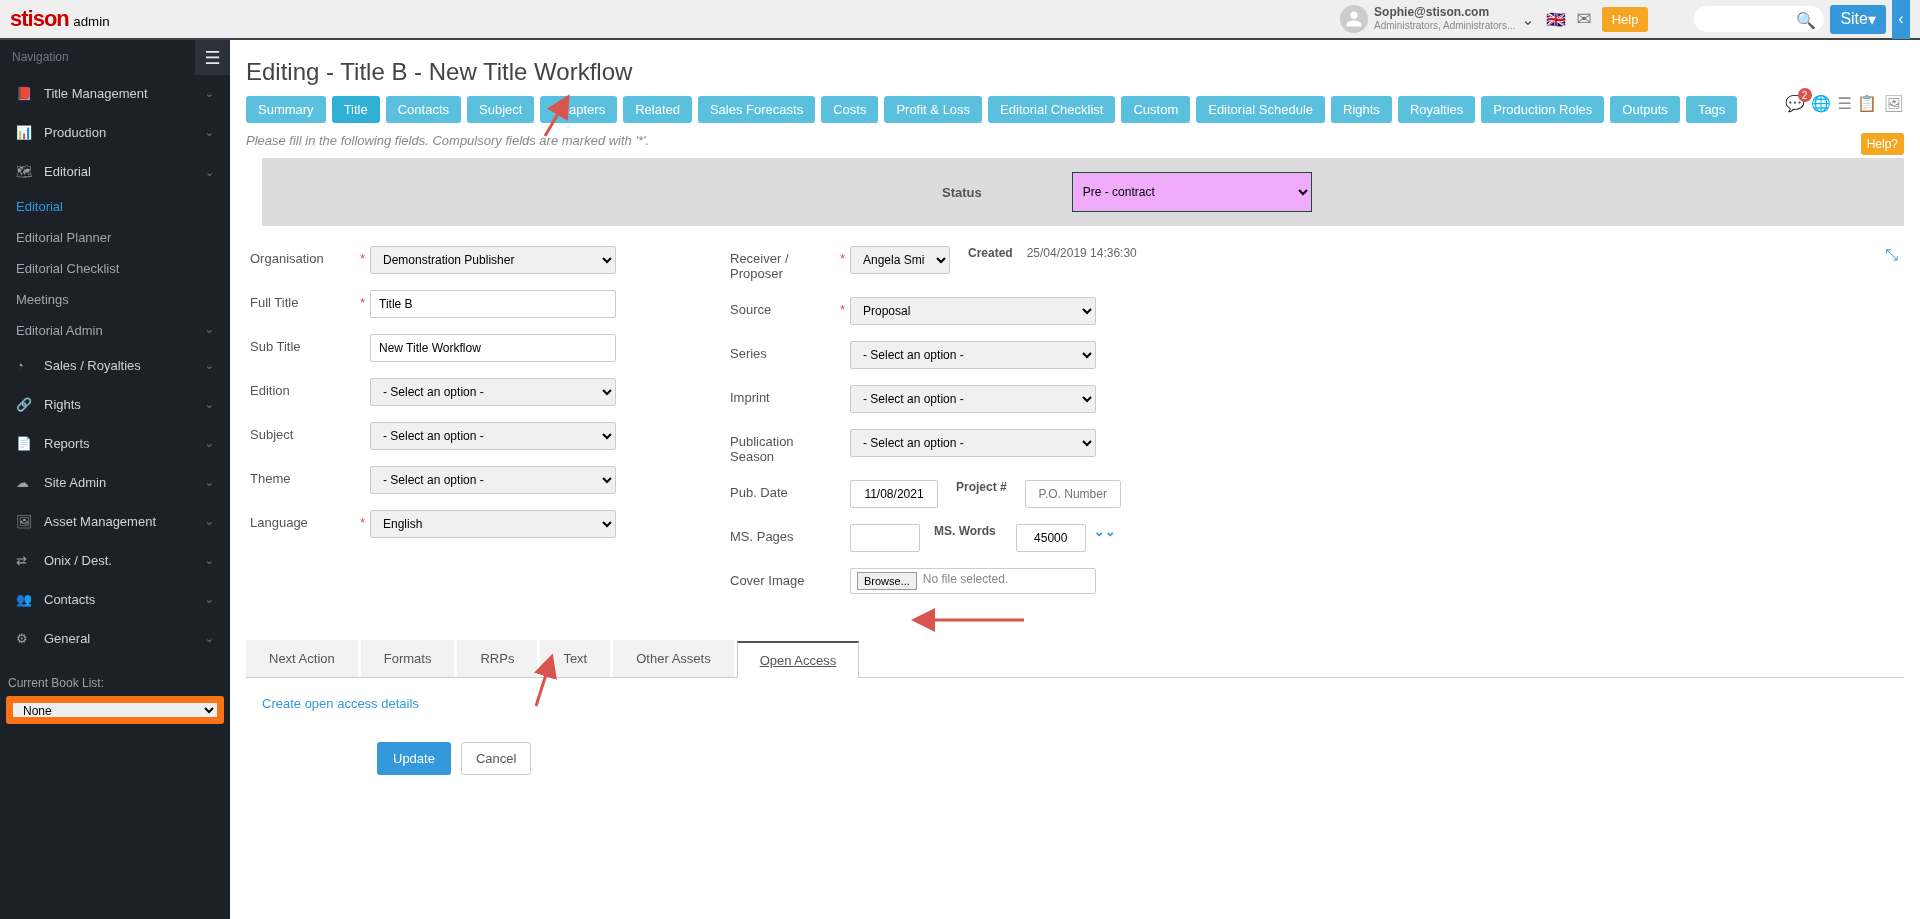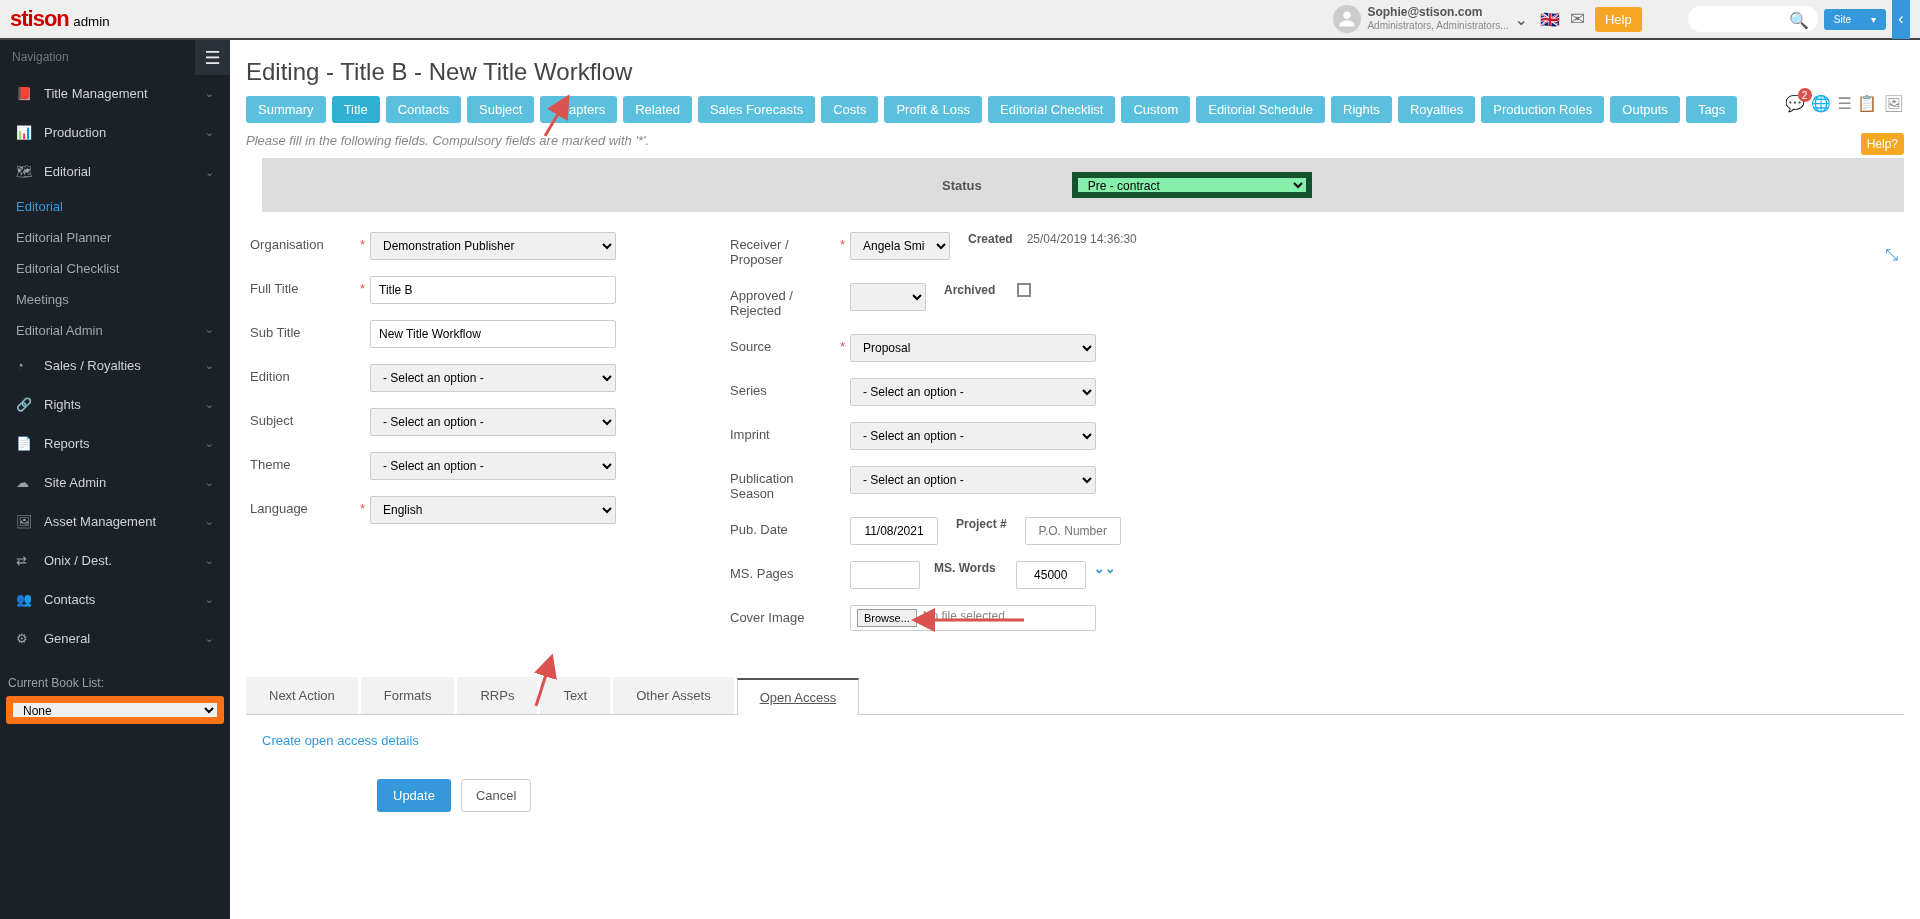--- a/index.html
+++ b/index.html
@@ -14,21 +14,21 @@
   .user-block{display:flex;align-items:center;gap:6px;margin-right:6px;}
   .user-text{line-height:13px;}
   .user-text .email{font-weight:bold;font-size:12px;color:#555;}
   .user-text .role{font-size:10px;color:#888;}
   .top-chevron{color:#555;}
   .envelope{color:#777;margin:0 4px;}
   .help-btn{background:#f5a623;color:#fff;border:none;padding:5px 10px;border-radius:3px;font-size:13px;margin:0 6px;cursor:pointer;}
   .search-box{background:#fff;border-radius:14px;border:none;height:26px;width:130px;padding:0 26px 0 10px;font-size:12px;margin-left:40px;}
   .search-wrap{position:relative;}
   .search-wrap .sicon{position:absolute;right:8px;top:5px;color:#aaa;}
-  .site-btn{background:#3498db;color:#fff;border:none;padding:5px 10px;border-radius:3px;font-size:10px;margin:0 6px;cursor:pointer;display:flex;align-items:center;gap:20px;}
+  .site-btn{background:#3498db;color:#fff;border:none;padding:5px 10px;border-radius:3px;font-size:16px;margin:0 6px;cursor:pointer;display:flex;align-items:center;gap:0;}
   .slide-tab{width:18px;height:40px;background:#3498db;color:#fff;display:flex;align-items:center;justify-content:center;}
 
   
   .sidebar{position:absolute;left:0;top:40px;bottom:0;width:230px;background:#1b2127;color:#a0a6ab;font-size:13px;overflow-y:auto;}
   .nav-head{padding:10px 12px;color:#6f7781;font-size:12px;}
   .nav-item{display:flex;align-items:center;padding:12px 16px;cursor:pointer;color:#cfd3d8;}
   .nav-item .icon{width:18px;margin-right:10px;color:#9aa0a6;}
   .nav-item .chev{margin-left:auto;color:#6f7781;font-size:11px;}
   .nav-item.expanded .chev{transform:rotate(180deg);}
   .nav-sub{padding:8px 16px 8px 16px;cursor:pointer;}
@@ -52,21 +52,21 @@
   .tabs-row{display:flex;flex-wrap:wrap;gap:6px;margin-bottom:10px;}
   .tab-btn{background:#5bc0de;color:#fff;border:none;padding:6px 12px;border-radius:3px;font-size:13px;cursor:pointer;}
   .tab-btn.active{background:#31b0d5;}
 
   .help-question{float:right;background:#f5a623;color:#fff;padding:4px 6px;border-radius:3px;font-size:12px;}
   .compulsory-note{font-style:italic;color:#888;font-size:13px;margin:6px 0;}
 
   .status-bar{background:#dcdcdc;padding:14px 0;margin:10px 0 20px 16px;}
   .status-bar .inner{display:flex;align-items:center; padding-left:680px;}
   .status-bar label{font-weight:bold;color:#555;font-size:13px;margin-right:90px;}
-  .status-bar select{width:240px;height:26px;border:6px solid #14532d;font-size:12px;padding:0 6px;background:#86efac;}
+  .status-bar select{width:240px;height:40px;border:1px solid #14532d;font-size:12px;padding:0 6px;background:#f0abfc;}
 
   .collapse-icon{position:absolute;right:22px;top:206px;color:#3498db;font-size:16px;cursor:pointer;}
 
   .form-area{display:flex;gap:40px;padding:0 4px;}
   .col{flex:0 0 auto;}
   .col-left{width:440px;}
   .col-right{width:560px;}
   .field{display:flex;align-items:flex-start;margin-bottom:16px;font-size:13px;color:#555;}
   .field label{width:110px;padding-top:5px;}
   .field .req{color:#d9534f;width:10px;padding-top:5px;}
@@ -289,27 +289,20 @@
 
       <div class="col col-right">
         <div class="field">
           <label>Receiver / Proposer</label>
             <span class="req">*</span>
           <select class="w-sm" style="width:100px"><option>Angela Smith</option></select>
           <span class="created-label">Created</span>
           <span class="created-val">25/04/2019 14:36:30</span>
         </div>
         <div class="field">
-          <label>Approved / Rejected</label>
-            <span class="noreq"></span>
-          <select style="width:76px"><option></option></select>
-          <span class="inline-label" style="margin-left:18px">Archived</span>
-          <span class="checkbox-box" style="margin-left:22px"></span>
-        </div>
-        <div class="field">
             <label>Source</label>
             <span class="req">*</span>
             <select><option>Proposal</option></select>
           </div>
         <div class="field">
             <label>Series</label>
             <span class="noreq"></span>
             <select><option>- Select an option -</option></select>
           </div>
         <div class="field">

